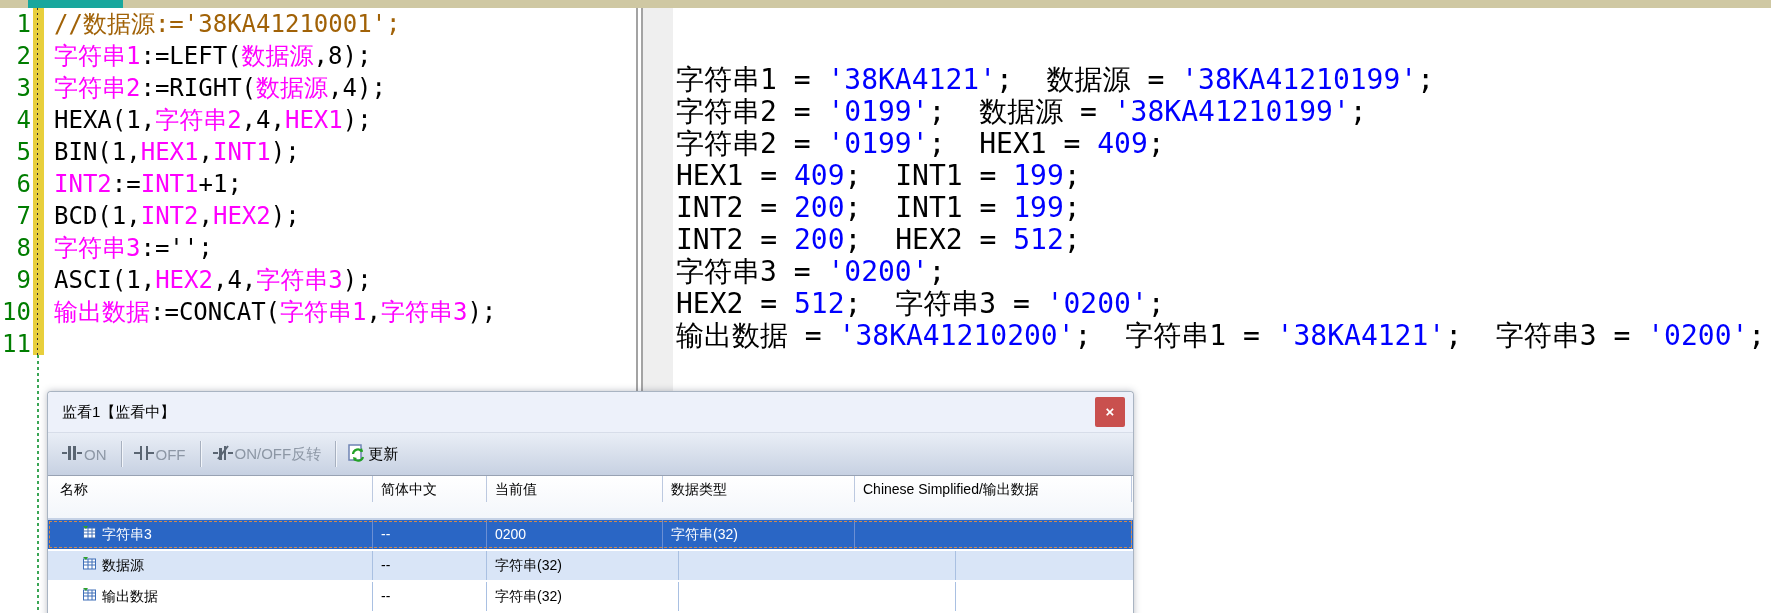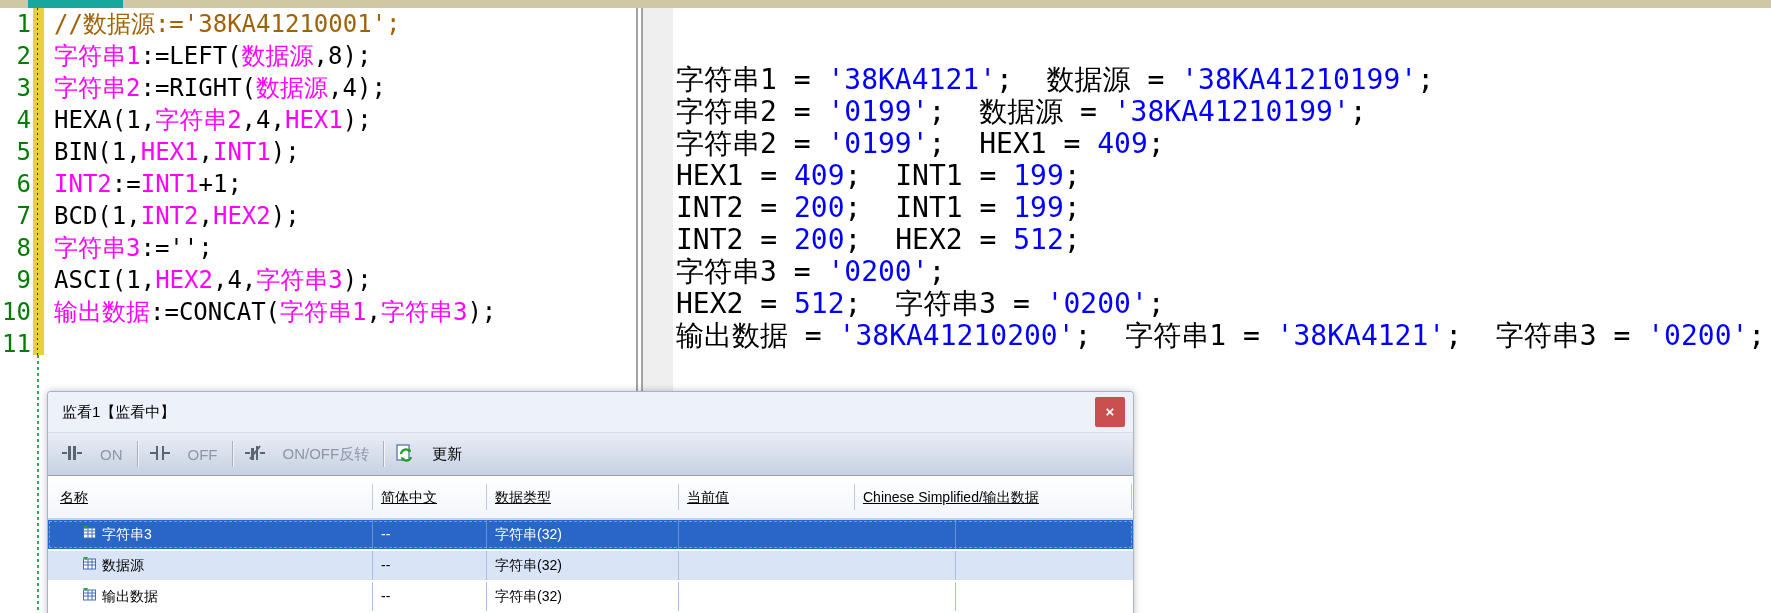--- a/index.html
+++ b/index.html
@@ -36,27 +36,27 @@
   #watch-window { position:absolute; left:47px; top:355px; width:1085px; height:258px;
     background:#ffffff; border:1px solid #a9b4c2; border-bottom:none; border-radius:4px 4px 0 0;
     box-shadow:0 0 7px rgba(60,70,90,.35); overflow:hidden;margin-top:36px; }
   .ww-titlebar { position:relative; height:40px; background:#edf1fa; border-bottom:1px solid #d7dde9;
     border-radius:4px 4px 0 0; }
   .ww-title { position:absolute; left:14px; top:11px; font-size:15px; color:#000; }
   .ww-close { position:absolute; right:8px; top:5px; width:30px; height:30px; background:#c9504e;
     color:#fff; font-size:15px; font-weight:bold; text-align:center; line-height:30px; border-radius:2px; cursor:pointer; }
   .ww-toolbar { display:flex; align-items:center; height:42px; padding-left:14px;
     background:linear-gradient(#e9eef6,#c7d1e2); border-bottom:1px solid #98a2b3; }
-  .tb-item { display:flex; align-items:center; gap:18px; font-size:15px; color:#000; margin-right:8px; white-space:nowrap; }
+  .tb-item { display:flex; align-items:center; gap:2px; font-size:15px; color:#000; margin-right:8px; white-space:nowrap; }
   .tb-item.disabled { color:#8d97a5; }
   .tb-sep { width:1px; height:26px; background:#a7b0bf; box-shadow:1px 0 0 #f2f5fa; margin:0 12px 0 6px; }
 
   
-  .grid-header { display:flex; height:44px; align-items:center; font-size:14px; color:#000;
-    background:linear-gradient(#ffffff,#f3f6fb); border-bottom:2px solid #c6d2e6; box-sizing:border-box;text-decoration:underline; }
+  .grid-header { display:flex; height:44px; align-items:flex-start; font-size:14px; color:#000;
+    background:linear-gradient(#ffffff,#f3f6fb); border-bottom:2px solid #c6d2e6; box-sizing:border-box; }
   .gh-cell { height:26px; line-height:26px; padding-left:8px; border-right:1px solid #bcc9e0; box-sizing:border-box; }
   .grid-body { }
   .grid-row { display:flex; height:29px; margin-bottom:2px; font-size:14px; align-items:stretch; }
   .gr-cell { line-height:29px; border-right:1px solid #a9c0e2; box-sizing:border-box;
     padding-left:8px; white-space:nowrap; overflow:hidden; }
   .gr-name { display:flex; align-items:center; gap:5px; padding-left:34px; }
   .row-light { background:#d9e5f7; }
   .row-white { background:#ffffff; }
   .row-selected { background:#2a66c5; color:#ffffff; outline:1px dashed #d0894a; outline-offset:-2px; }
   .row-selected .gr-cell { border-right-color:#6b8fd4; }
@@ -143,38 +143,39 @@
             </g>
             <path d="M14 4l1 4-4-1z" fill="#23a127"></path>
             <path d="M6 17l-1-4 4 1z" fill="#23a127"></path>
           </svg></span>
         <span>更新</span>
       </div>
     </div>
   <div class="grid-header" id="grid-header">
       <div class="gh-cell" style="width: 325px; padding-left: 12px;">名称</div>
       <div class="gh-cell" style="width: 114px;">简体中文</div>
+      <div class="gh-cell" style="width: 176px;">当前值</div>
       <div class="gh-cell" style="width: 192px;">数据类型</div>
-      <div class="gh-cell" style="width: 176px;">当前值</div>
       <div class="gh-cell" style="width: 277px;">Chinese Simplified/输出数据</div>
     </div>
   <div class="grid-body" id="grid-body">
       <div class="grid-row row-selected">
         <div class="gr-cell gr-name" style="width: 325px;">
           <span><svg width="15" height="14" viewBox="0 0 15 14">
               <rect x="1.5" y="3" width="12" height="10" fill="#fff" stroke="#3f6fb8" stroke-width="1"></rect>
               <line x1="1.5" y1="6" x2="13.5" y2="6" stroke="#3f6fb8"></line>
               <line x1="1.5" y1="9" x2="13.5" y2="9" stroke="#3f6fb8"></line>
               <line x1="6" y1="3" x2="6" y2="13" stroke="#3f6fb8"></line>
               <line x1="10" y1="3" x2="10" y2="13" stroke="#3f6fb8"></line>
               <path d="M1 1l5 0-2 3z" fill="#2ca02c"></path>
             </svg></span>
           <span>字符串3</span>
         </div>
         <div class="gr-cell" style="width: 114px;">--</div>
+        <div class="gr-cell" style="width: 176px;">0200</div>
         <div class="gr-cell" style="width: 192px;">字符串(32)</div>
         <div class="gr-cell" style="width: 277px;"></div>
       </div>
       <div class="grid-row row-light">
         <div class="gr-cell gr-name" style="width: 325px;">
           <span><svg width="15" height="14" viewBox="0 0 15 14">
               <rect x="1.5" y="3" width="12" height="10" fill="#fff" stroke="#3f6fb8" stroke-width="1"></rect>
               <line x1="1.5" y1="6" x2="13.5" y2="6" stroke="#3f6fb8"></line>
               <line x1="1.5" y1="9" x2="13.5" y2="9" stroke="#3f6fb8"></line>
               <line x1="6" y1="3" x2="6" y2="13" stroke="#3f6fb8"></line>

